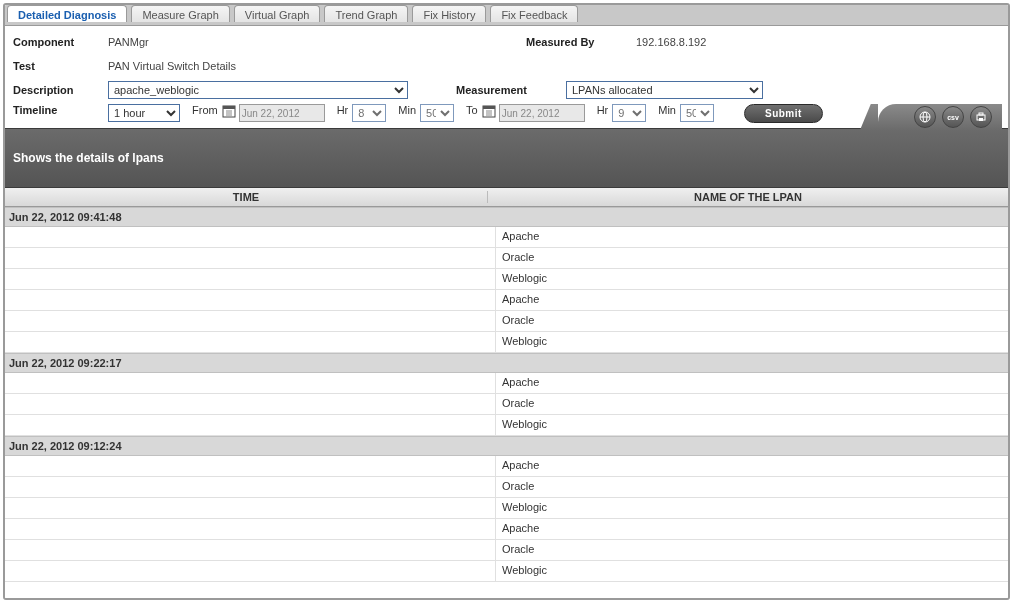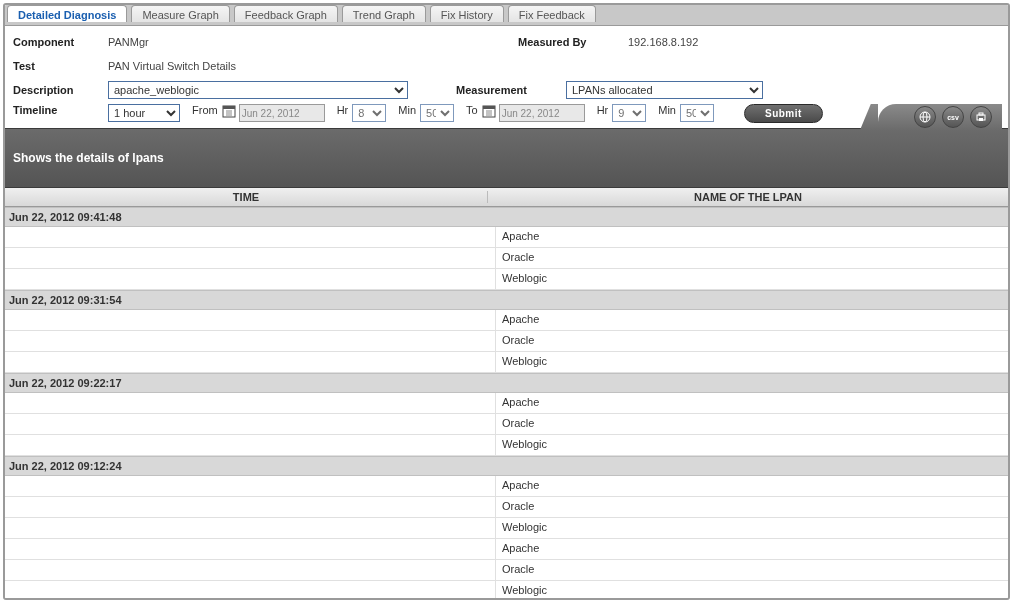--- a/index.html
+++ b/index.html
@@ -5,21 +5,21 @@
 html,body{margin:0;padding:0;background:#fff;font-family:Verdana,Arial,sans-serif;font-size:11px;color:#333}
 .app{width:1013px;height:603px;background:#fff;position:relative;box-sizing:border-box;padding:3px}
 .outer{border:2px solid #9a9a9a;border-radius:3px;height:597px;box-sizing:border-box;background:#fff;position:relative;overflow:hidden}
 .tabs{display:flex;align-items:flex-start;height:20px;background:#c8c8c8;padding:0 2px;gap:4px;border-bottom:1px solid #9a9a9a}
 .tab{padding:2px 10px 2px 10px;font-size:11px;color:#555;background:linear-gradient(#f5f5f5,#e4e4e4);border:1px solid #9a9a9a;border-bottom:none;border-top-left-radius:4px;border-top-right-radius:4px;height:17px;line-height:14px;cursor:pointer;box-sizing:border-box}
 .tab.active{color:#1a5fb0;font-weight:bold;background:#fff}
 .form{padding:6px 6px 0 6px;background:#fff}
 .form-row{display:flex;align-items:center;margin-bottom:4px;height:20px}
 .lbl{width:95px;font-weight:bold;color:#222;font-size:11px;padding-left:2px}
 .val{color:#444;font-size:11px}
-.lbl2{width:110px;font-weight:bold;color:#222;font-size:11px;margin-left:30px}
+.lbl2{width:110px;font-weight:bold;color:#222;font-size:11px;margin-left:38px}
 .select{border:1px solid #4a6fa0;background:#fff;height:18px;font-size:11px;font-family:inherit;color:#333;padding:0 1px}
 .select.wide{width:300px}
 .select.med{width:197px}
 .select.tl{width:72px}
 .select.hr{width:34px}
 .select.min{width:34px}
 .dateinput{border:1px solid #9a9a9a;background:#e8e8e8;width:80px;height:16px;font-size:10px;font-family:inherit;color:#888;padding:0 2px}
 .tllbl{font-size:11px;color:#333;margin:0 4px 0 12px}
 .calicon{display:inline-block;width:14px;height:14px;vertical-align:middle;margin-right:3px}
 .calicon svg{display:block}
@@ -48,21 +48,21 @@
 </style>
 </head>
 <body>
 
 <div class="app">
 <div class="outer">
 
 <div class="tabs" id="tabbar">
         <div class="tab active">Detailed Diagnosis</div>
         <div class="tab">Measure Graph</div>
-        <div class="tab">Feedback Graph</div>
+        <div class="tab">Virtual Graph</div>
         <div class="tab">Trend Graph</div>
         <div class="tab">Fix History</div>
         <div class="tab">Fix Feedback</div>
       </div>
 
 <div class="form">
   <div class="form-row">
     <div class="lbl">Component</div>
     <div class="val" style="width:380px">PANMgr</div>
     <div class="lbl2">Measured By</div>
@@ -147,21 +147,20 @@
             <div class="c2">Apache</div>
           </div>
           <div class="row">
             <div class="c1"></div>
             <div class="c2">Oracle</div>
           </div>
           <div class="row">
             <div class="c1"></div>
             <div class="c2">Weblogic</div>
           </div>
-          <div class="grp">Jun 22, 2012 09:31:54</div>
           <div class="row">
             <div class="c1"></div>
             <div class="c2">Apache</div>
           </div>
           <div class="row">
             <div class="c1"></div>
             <div class="c2">Oracle</div>
           </div>
           <div class="row">
             <div class="c1"></div>

